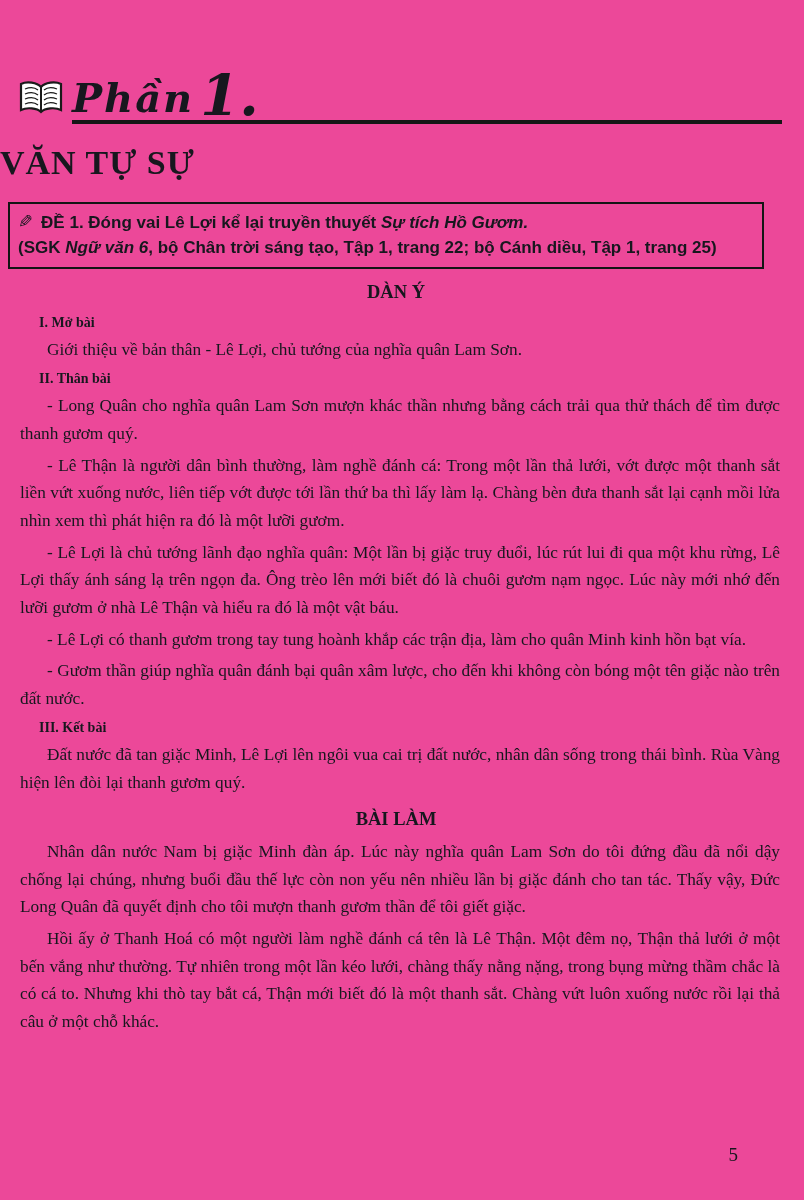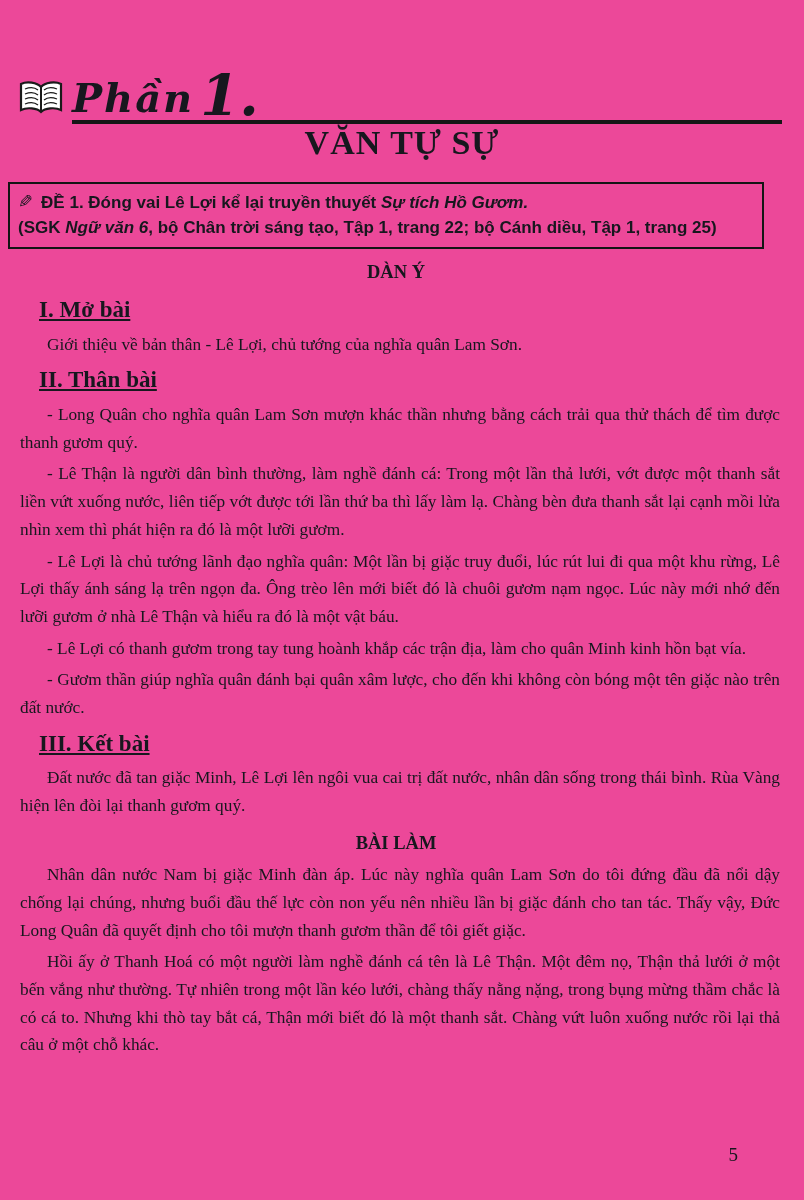--- a/index.html
+++ b/index.html
@@ -43,25 +43,25 @@
     font-family: "DejaVu Serif", serif;
     font-style: italic;
     font-weight: 700;
     font-size: 56px;
     line-height: 0.8;
     margin-left: 6px;
   }
 
   
   .page-title {
-    text-align: center;
+    text-align: left;
     font-size: 34px;
     font-weight: 700;
     letter-spacing: 1px;
-    margin-top: 0;
+    margin-top: 20px;
     font-family: "Liberation Serif", serif;
   }
 
   
   .assignment-box {
     margin: 20px 40px 0 8px;
     border: 2.5px solid #141414;
     padding: 5px 10px 7px 8px;
     font-family: "Liberation Sans", sans-serif;
     font-weight: 700;
@@ -84,26 +84,25 @@
     line-height: 1.60;
     text-align: justify;
   }
   .center-heading {
     text-align: center;
     font-size: 18.5px;
     font-weight: 700;
     margin: 9px 0 3px 0;
   }
   .section-label {
-    font-size: 23px;
+    font-size: 14px;
     font-weight: 700;
     text-indent: 27px;
     margin: 4px 0 1px 0;
     text-align: left;
-    text-decoration: underline;
   }
   .body-p {
     text-indent: 27px;
     margin: 2px 0 4px 8px;
   }
 
   
   .page-number {
     position: absolute;
     right: 66px;

